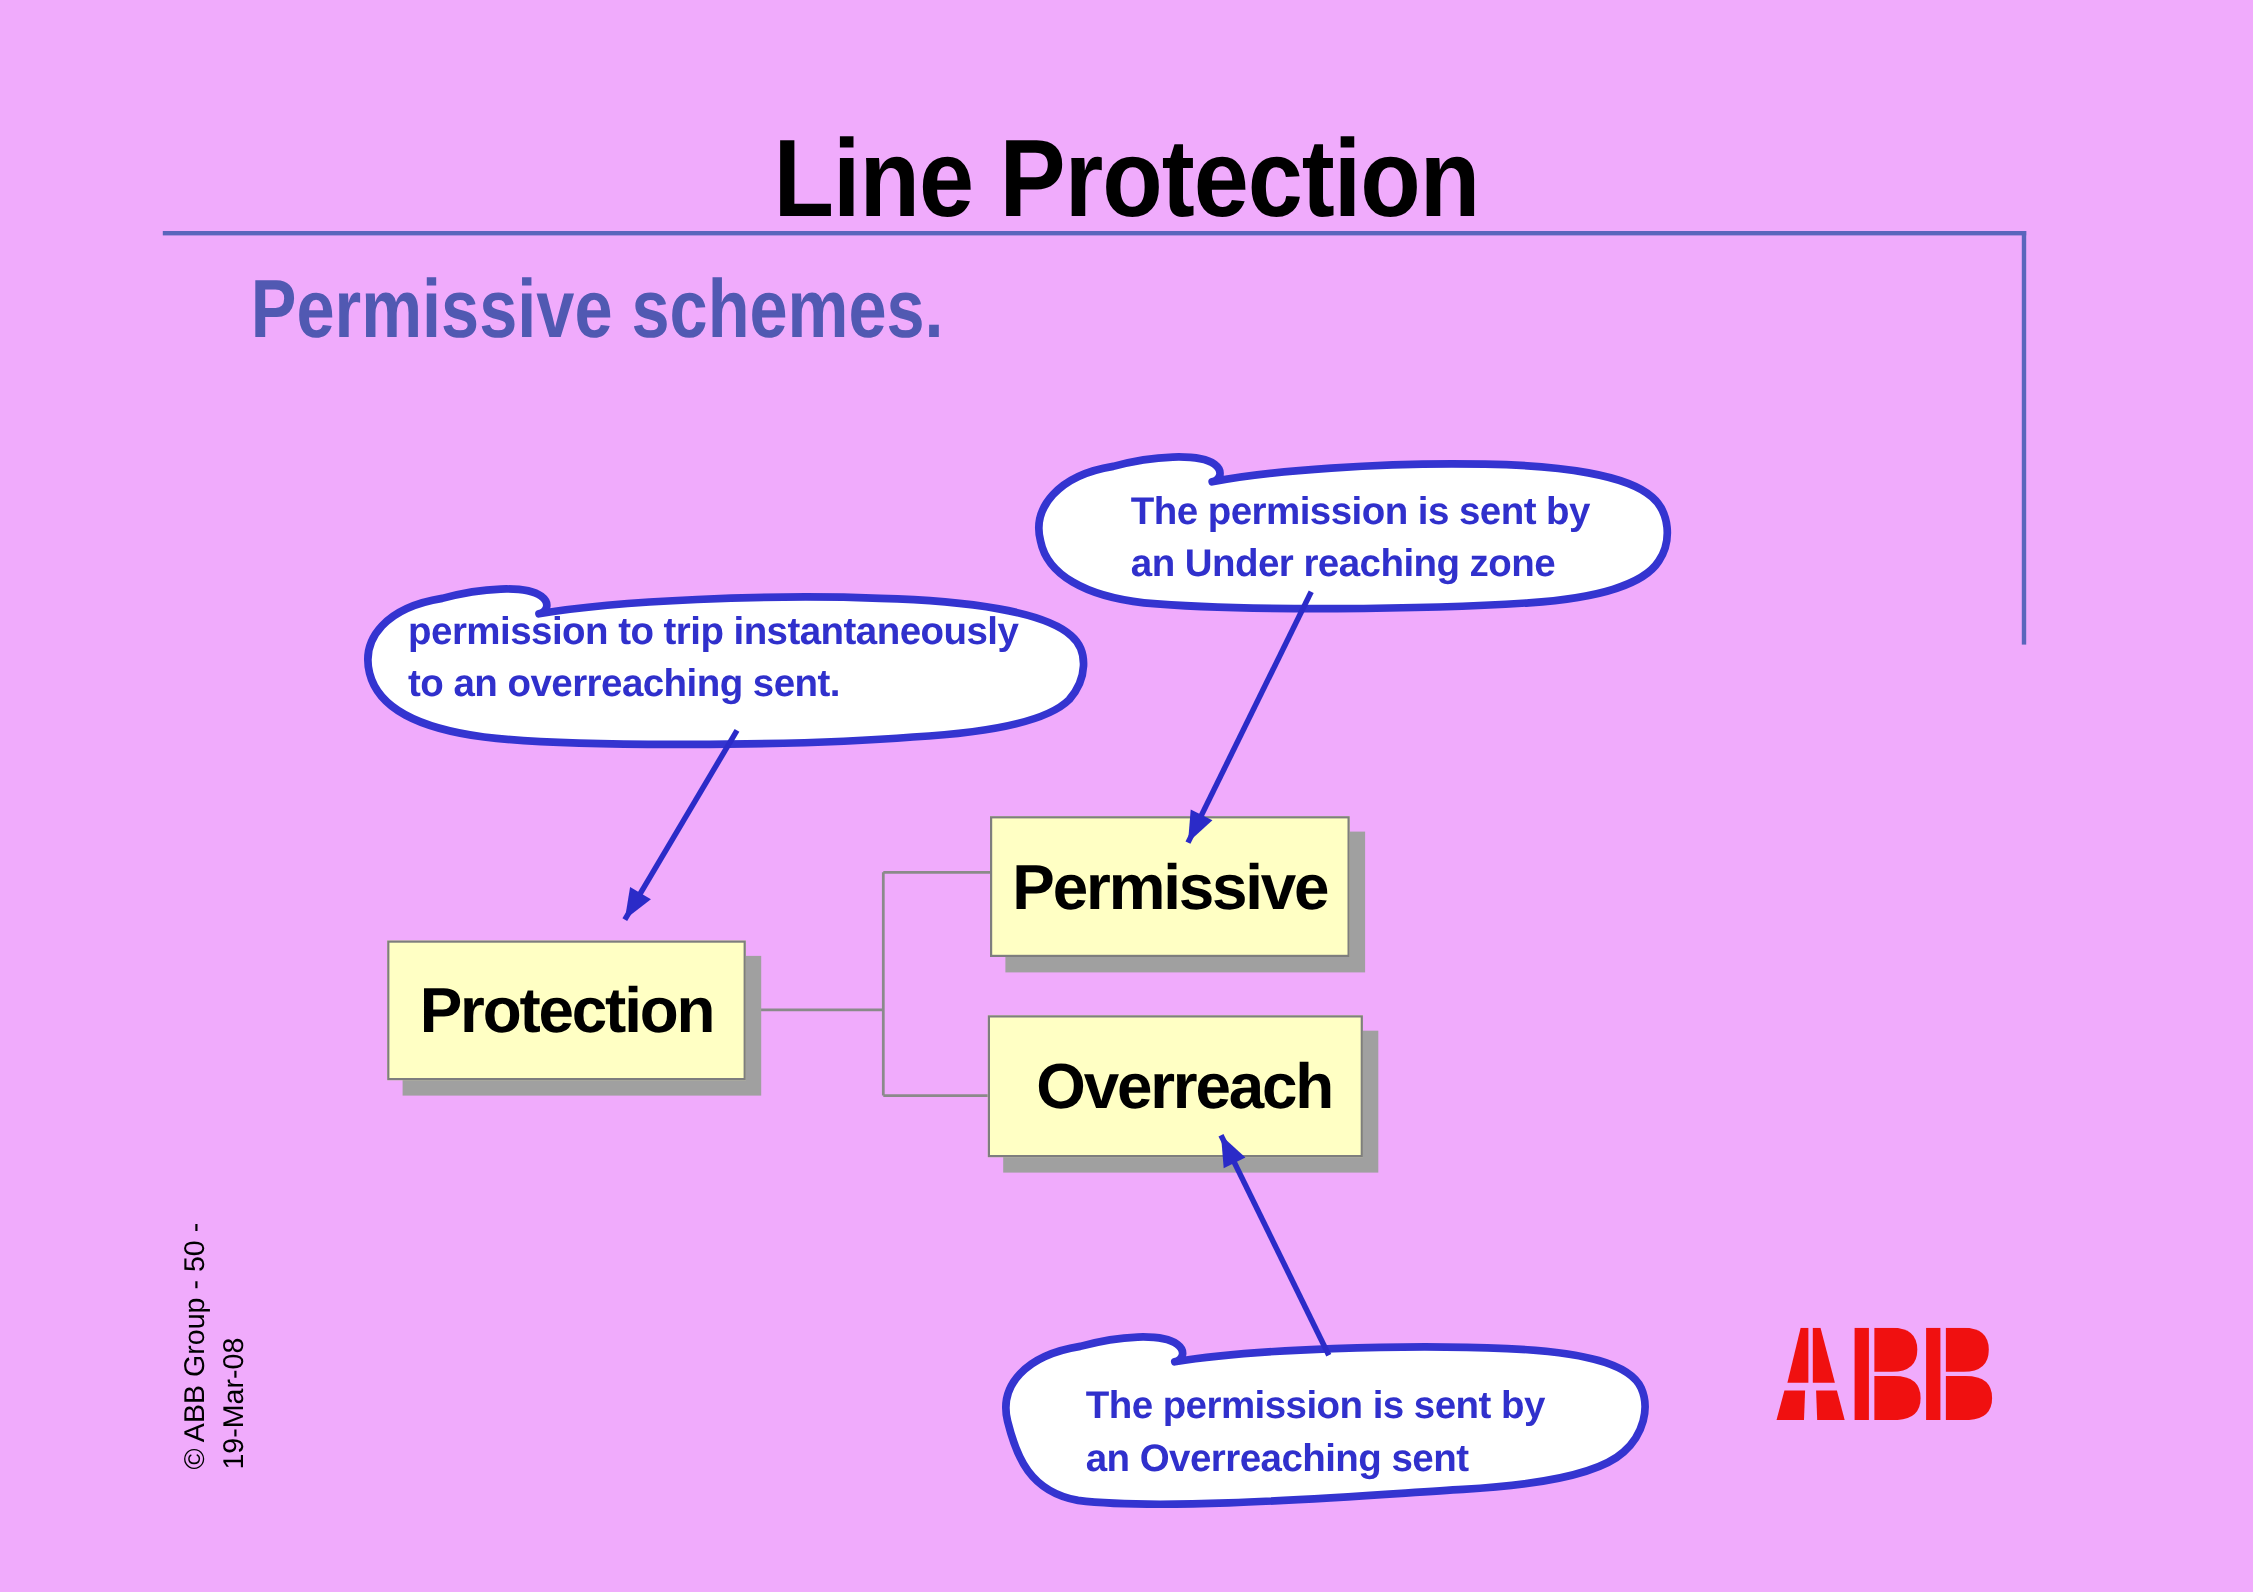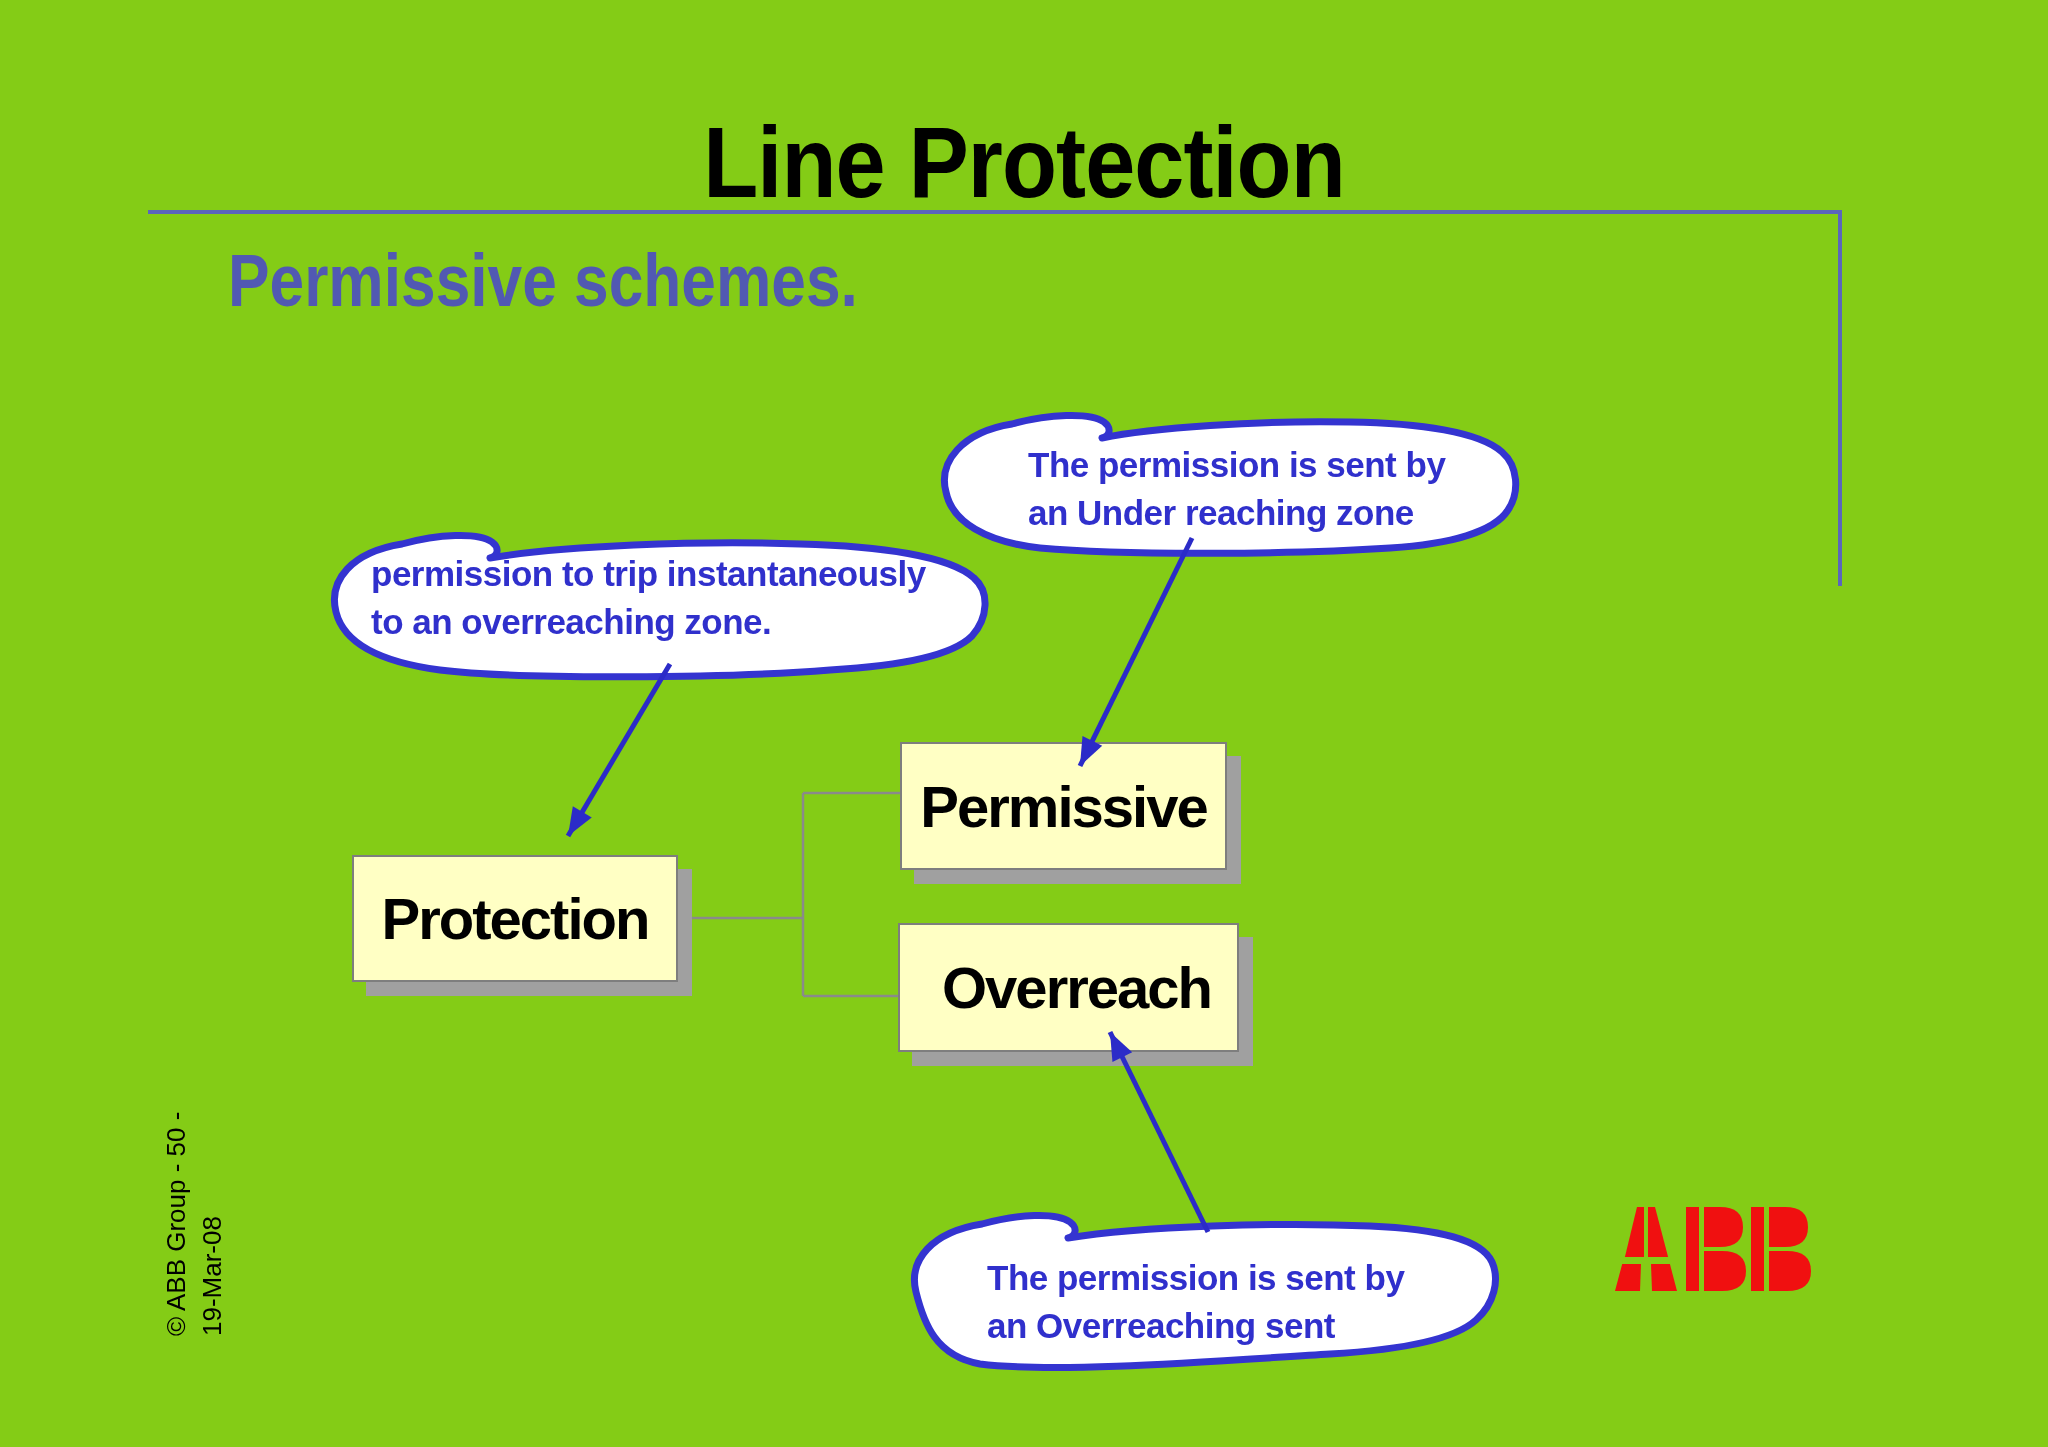--- a/index.html
+++ b/index.html
@@ -1,17 +1,17 @@
 <!DOCTYPE html>
 <html><head>
 <meta charset="utf-8">
 <style>
   html,body{margin:0;padding:0;background:#ffffff;}
   #slide{
-    position:relative;width:2048px;height:1447px;background:#84cc16;overflow:hidden;
+    position:relative;width:2048px;height:1447px;background:#f0abfc;overflow:hidden;
     font-family:"Liberation Sans","DejaVu Sans",sans-serif;
   }
   
   .title{
     position:absolute;top:112px;left:0;width:100%;text-align:center;margin:0;
     font-size:100px;font-weight:bold;color:#000;line-height:1;
     transform:scaleX(.90);transform-origin:center top;letter-spacing:-1px;
   }
   .rule-h{position:absolute;left:148px;top:210px;width:1694px;height:4px;background:#5b65bc;}
   .rule-v{position:absolute;left:1838px;top:210px;width:4px;height:376px;background:#5b65bc;}
@@ -104,21 +104,21 @@
     <line x1="670" y1="664" x2="568" y2="836" stroke="#2b2bc8" stroke-width="5" marker-end="url(#ah)"></line>
     <line x1="1208" y1="1232" x2="1110" y2="1032" stroke="#2b2bc8" stroke-width="5" marker-end="url(#ah)"></line>
   </svg>
 
   <div class="callout-text" id="callout-underreach-text">
     <div>The permission is sent by</div>
     <div>an Under reaching zone</div>
   </div>
   <div class="callout-text" id="callout-permissive-text">
     <div>permission to trip instantaneously</div>
-    <div>to an overreaching zone.</div>
+    <div>to an overreaching sent.</div>
   </div>
   <div class="callout-text" id="callout-overreach-text">
     <div>The permission is sent by</div>
     <div>an Overreaching sent</div>
   </div>
 
   <div class="footer">
     <div>© ABB Group - 50 -</div>
     <div>19-Mar-08</div>
   </div>

